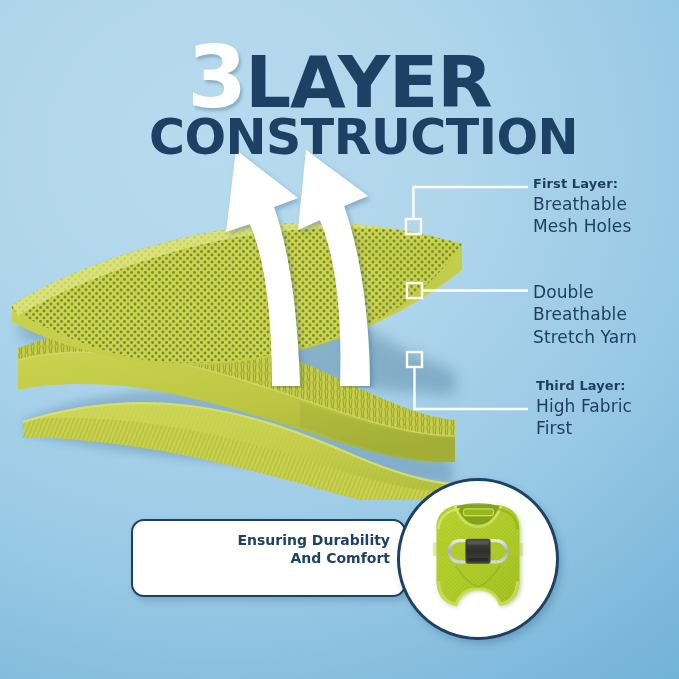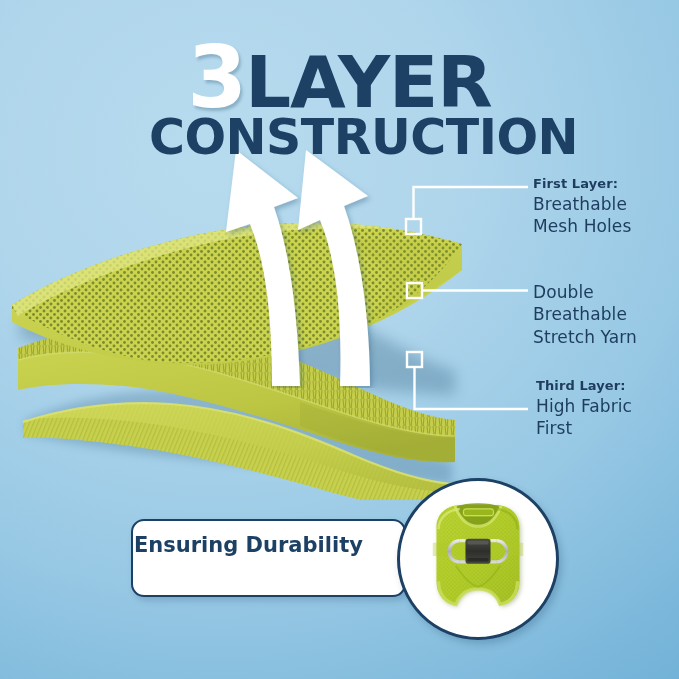--- a/index.html
+++ b/index.html
@@ -58,23 +58,23 @@
   #connectors{position:absolute;left:0;top:0;width:679px;height:679px;}
 
   
   #banner{
     position:absolute;left:131px;top:519px;width:275px;height:78px;
     background:#ffffff;border:2.5px solid #1d4165;border-radius:13px;
     box-shadow:3px 4px 6px rgba(30,70,105,.22);
     box-sizing:border-box;
   }
   #banner-text{
-    position:absolute;right:14px;top:11px;width:256px;
+    position:absolute;right:14px;top:11px;width:256px;text-align:right;
     font-family:"DejaVu Sans", sans-serif;
-    font-size:21px;font-weight:bold;color:#1d4165;line-height:1.28;
+    font-size:14px;font-weight:bold;color:#1d4165;line-height:1.28;
   }
 
   
   #product-circle{
     position:absolute;left:397px;top:478px;width:162px;height:162px;
     border-radius:50%;background:#ffffff;border:3.5px solid #1d4165;
     box-sizing:border-box;overflow:hidden;
     box-shadow:3px 4px 7px rgba(30,70,105,.25);
   }
   #harness{position:absolute;left:0;top:0;width:100%;height:100%;}
@@ -258,20 +258,21 @@
 
   <div class="callout" id="callout-3">
     <div class="c-title">Third Layer:</div>
     <div class="c-body">High Fabric</div>
     <div class="c-body">First</div>
   </div>
 
   <div id="banner">
     <div id="banner-text">
       <div>Ensuring Durability</div>
+      <div>And Comfort</div>
     </div>
   </div>
 
   <div id="product-circle">
     <svg id="harness" viewBox="0 0 162 162">
       <defs>
         <pattern id="hmesh" width="4" height="4" patternUnits="userSpaceOnUse">
           <rect width="4" height="4" fill="#b5cf2e"></rect>
           <circle cx="1.2" cy="1.2" r="0.85" fill="#9cb821"></circle>
           <circle cx="3.1" cy="3.1" r="0.85" fill="#9cb821"></circle>

